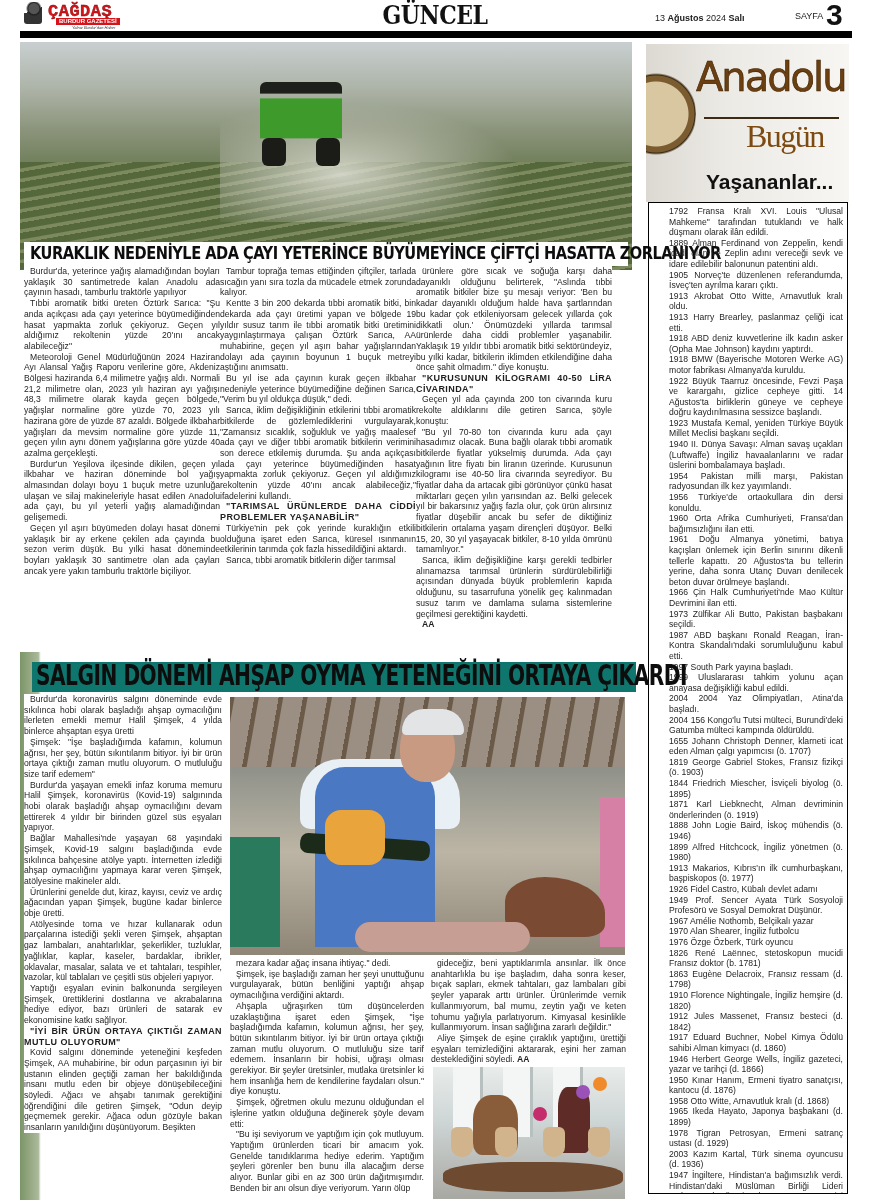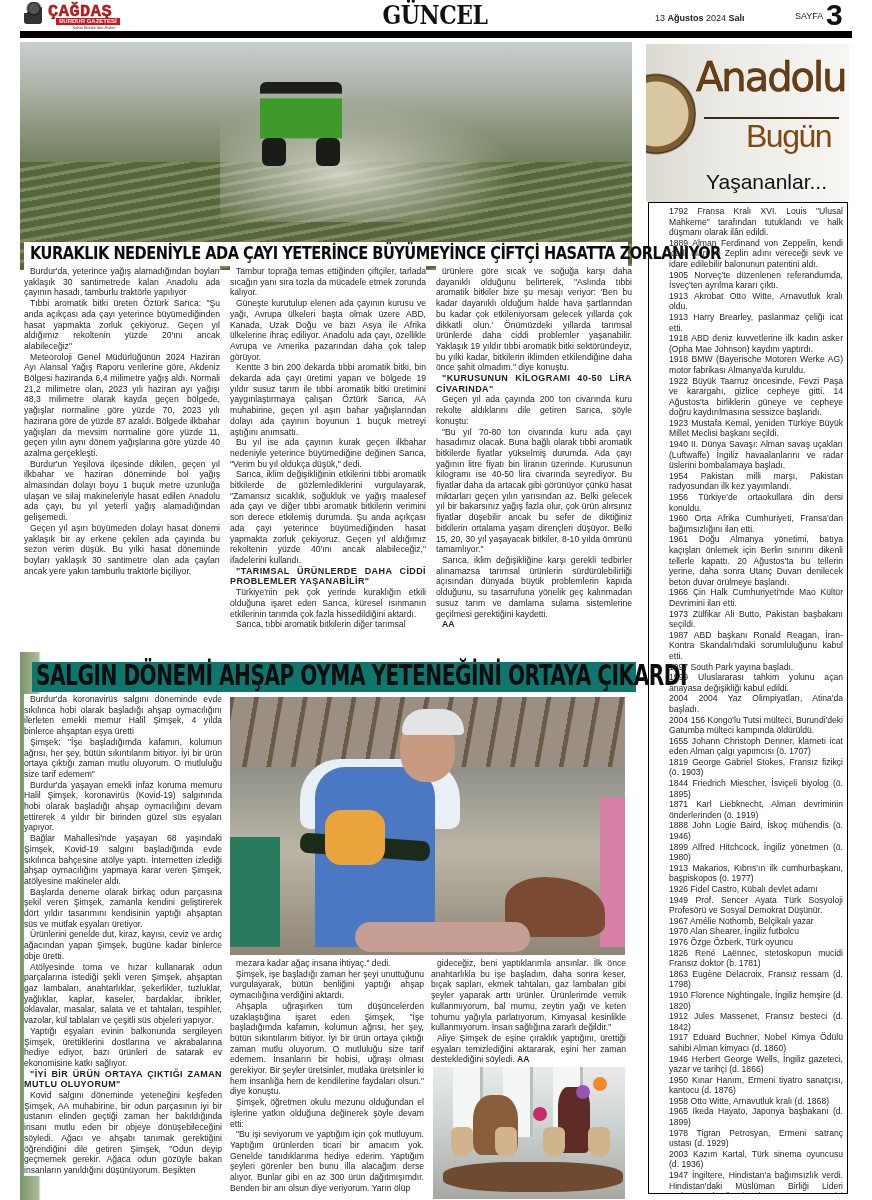--- a/index.html
+++ b/index.html
@@ -21,35 +21,35 @@
 .hero{position:absolute;left:20px;top:42px;width:612px;height:228px;overflow:hidden;background:linear-gradient(180deg,#c9cfd0 0%,#aab1a4 22%,#8c957c 38%,#6e7d58 55%,#5d6e48 75%,#6b7a54 100%)}
 .hero-dust{position:absolute;left:200px;top:60px;width:300px;height:120px;background:radial-gradient(ellipse at 40% 60%,rgba(225,225,215,.85),rgba(200,200,190,.4) 45%,transparent 70%)}
 .hero-tractor{position:absolute;left:240px;top:40px;width:82px;height:80px;background:linear-gradient(180deg,#1d1f1a 0 14%,transparent 15%),linear-gradient(180deg,transparent 20%,#3f9a2c 21% 70%,transparent 71%);border-radius:6px}
 .hero-wheel{position:absolute;bottom:-4px;width:24px;height:28px;background:#1b1b18;border-radius:6px}
 .hero-rows{position:absolute;left:0;top:120px;width:100%;height:110px;background:repeating-linear-gradient(170deg,#55683c 0 6px,#7c8a5e 7px 10px)}
 
 .head1{position:absolute;left:24px;top:242px;width:604px;height:24px;background:#fff;padding:1px 6px}
 .headline{font-family:"DejaVu Sans",sans-serif;font-weight:900;color:#0d0d0d;letter-spacing:-.6px;white-space:nowrap;transform-origin:left center}
 .head1 .headline{font-size:17px;transform:scaleX(.86) scaleY(1.05)}
 
-.cols{position:absolute;display:flex;gap:10px}
+.cols{position:absolute;display:flex;}
 .col{font-size:8.6px;line-height:10.7px;text-align:justify;color:#1f1f1f;background:#fff}
 .col p{text-indent:6px}
 .col .sub{font-weight:bold;font-size:9px;letter-spacing:.4px;text-indent:6px}
 .col .sig{font-weight:bold;text-indent:6px}
 
 .a1{left:24px;top:266px}
 .a1 .col{width:196px}
 
 .tb-box{position:absolute;left:646px;top:44px;width:203px;height:158px;overflow:hidden;background:linear-gradient(90deg,#dcd9d2 0%,#eceae5 40%,#f7f6f3 100%)}
 .tb-clock{position:absolute;left:-30px;top:20px;width:80px;height:100px;border-radius:50%;background:radial-gradient(circle,#d8c7a1 0 32px,#7b5c30 33px 38px,#3a2a14 39px,transparent 41px)}
 .tb-tarihte{position:absolute;left:50px;top:10px;font-family:"DejaVu Sans",sans-serif;font-size:40px;color:#6b3f0f;letter-spacing:-2px;-webkit-text-stroke:.6px #3d1f00}
 .tb-line{position:absolute;left:58px;top:73px;width:135px;height:1.5px;background:#3c2a12}
-.tb-bugun{position:absolute;left:100px;top:74px;font-family:Liberation Sans, sans-serif;font-size:32px;color:#7d4a12;letter-spacing:-1.5px}
-.tb-yas{position:absolute;left:60px;top:126px;font-size:21px;font-weight:normal;color:#111}
+.tb-bugun{position:absolute;left:100px;top:74px;font-family:Liberation Serif, serif;font-size:32px;color:#7d4a12;letter-spacing:-1.5px}
+.tb-yas{position:absolute;left:60px;top:126px;font-size:21px;font-weight:bold;color:#111}
 
 .tb-list{position:absolute;left:648px;top:202px;width:200px;height:992px;border:1.5px solid #000;padding:3px 4px 2px 20px;font-size:8.6px;line-height:10.6px;text-align:justify;color:#1f1f1f;overflow:hidden}
 .tb-list .sig{text-align:center;font-weight:bold;margin-top:1px}
 
 .photo2-bg{position:absolute;left:20px;top:652px;width:612px;height:548px;background:linear-gradient(90deg,#7c9568 0%,#aab99a 3%,#fff 3.4%)}
 .head2{position:absolute;left:32px;top:662px;width:604px;height:30px;background:#0f766e;padding:0 4px}
 .head2 .headline{font-size:24px;transform:scaleX(.84) scaleY(1.15)}
 
 .a2-left{position:absolute;left:24px;top:694px;width:198px}
 .a2-photo{position:absolute;left:230px;top:697px;width:395px;height:258px;overflow:hidden;background:linear-gradient(180deg,#5a5f5e 0%,#8c8f88 25%,#bcb5a5 60%,#8e8576 100%)}
@@ -111,21 +111,20 @@
 <div class="cols a1">
   <div class="col">
       <p>Burdur'da, yeterince yağış alamadığından boyları yaklaşık 30 santimetrede kalan Anadolu ada çayının hasadı, tamburlu traktörle yapılıyor</p>
       <p>Tıbbi aromatik bitki üreten Öztürk Sarıca: "Şu anda açıkçası ada çayı yeterince büyümediğinden hasat yapmakta zorluk çekiyoruz. Geçen yıl aldığımız rekoltenin yüzde 20'ını ancak alabileceğiz"</p>
       <p>Meteoroloji Genel Müdürlüğünün 2024 Haziran Ayı Alansal Yağış Raporu verilerine göre, Akdeniz Bölgesi haziranda 6,4 milimetre yağış aldı. Normali 21,2 milimetre olan, 2023 yılı haziran ayı yağışı 48,3 milimetre olarak kayda geçen bölgede, yağışlar normaline göre yüzde 70, 2023 yılı hazirana göre de yüzde 87 azaldı. Bölgede ilkbahar yağışları da mevsim normaline göre yüzde 11, geçen yılın aynı dönem yağışlarına göre yüzde 40 azalma gerçekleşti.</p>
       <p>Burdur'un Yeşilova ilçesinde dikilen, geçen yıl ilkbahar ve haziran döneminde bol yağış almasından dolayı boyu 1 buçuk metre uzunluğa ulaşan ve silaj makineleriyle hasat edilen Anadolu ada çayı, bu yıl yeterli yağış alamadığından gelişemedi.</p>
       <p>Geçen yıl aşırı büyümeden dolayı hasat dönemi yaklaşık bir ay erkene çekilen ada çayında bu sezon verim düşük. Bu yılki hasat döneminde boyları yaklaşık 30 santimetre olan ada çayları ancak yere yakın tamburlu traktörle biçiliyor.</p>
     </div>
   <div class="col">
       <p>Tambur toprağa temas ettiğinden çiftçiler, tarlada sıcağın yanı sıra tozla da mücadele etmek zorunda kalıyor.</p>
-      <p>Güneşte kurutulup elenen ada çayının kurusu ve yağı, Avrupa ülkeleri başta olmak üzere ABD, Kanada, Uzak Doğu ve bazı Asya ile Afrika ülkelerine ihraç ediliyor. Anadolu ada çayı, özellikle Avrupa ve Amerika pazarından daha çok talep görüyor.</p>
       <p>Kentte 3 bin 200 dekarda tıbbi aromatik bitki, bin dekarda ada çayı üretimi yapan ve bölgede 19 yıldır susuz tarım ile tıbbi aromatik bitki üretimini yaygınlaştırmaya çalışan Öztürk Sarıca, AA muhabirine, geçen yıl aşırı bahar yağışlarından dolayı ada çayının boyunun 1 buçuk metreyi aştığını anımsattı.</p>
       <p>Bu yıl ise ada çayının kurak geçen ilkbahar nedeniyle yeterince büyümediğine değinen Sarıca, "Verim bu yıl oldukça düşük," dedi.</p>
       <p>Sarıca, iklim değişikliğinin etkilerini tıbbi aromatik bitkilerde de gözlemlediklerini vurgulayarak, "Zamansız sıcaklık, soğukluk ve yağış maalesef ada çayı ve diğer tıbbi aromatik bitkilerin verimini son derece etkilemiş durumda. Şu anda açıkçası ada çayı yeterince büyümediğinden hasat yapmakta zorluk çekiyoruz. Geçen yıl aldığımız rekoltenin yüzde 40'ını ancak alabileceğiz," ifadelerini kullandı.</p>
       <p class="sub">"TARIMSAL ÜRÜNLERDE DAHA CİDDİ PROBLEMLER YAŞANABİLİR"</p>
       <p>Türkiye'nin pek çok yerinde kuraklığın etkili olduğuna işaret eden Sarıca, küresel ısınmanın etkilerinin tarımda çok fazla hissedildiğini aktardı.</p>
       <p>Sarıca, tıbbi aromatik bitkilerin diğer tarımsal</p>
     </div>
   <div class="col">
       <p>ürünlere göre sıcak ve soğuğa karşı daha dayanıklı olduğunu belirterek, "Aslında tıbbi aromatik bitkiler bize şu mesajı veriyor: 'Ben bu kadar dayanıklı olduğum halde hava şartlarından bu kadar çok etkileniyorsam gelecek yıllarda çok dikkatli olun.' Önümüzdeki yıllarda tarımsal ürünlerde daha ciddi problemler yaşanabilir. Yaklaşık 19 yıldır tıbbi aromatik bitki sektöründeyiz, bu yılki kadar, bitkilerin iklimden etkilendiğine daha önce şahit olmadım." diye konuştu.</p>
       <p class="sub">"KURUSUNUN KİLOGRAMI 40-50 LİRA CİVARINDA"</p>
@@ -201,21 +200,20 @@
 
 <div class="photo2-bg"></div>
 <div class="head2">
   <div class="headline">SALGIN DÖNEMİ AHŞAP OYMA YETENEĞİNİ ORTAYA ÇIKARDI</div>
 </div>
 <div class="col a2-left">
     <p>Burdur'da koronavirüs salgını döneminde evde sıkılınca hobi olarak başladığı ahşap oymacılığını ilerleten emekli memur Halil Şimşek, 4 yılda binlerce ahşaptan eşya üretti</p>
     <p>Şimşek: "İşe başladığımda kafamın, kolumun ağrısı, her şey, bütün sıkıntılarım bitiyor. İyi bir ürün ortaya çıktığı zaman mutlu oluyorum. O mutluluğu size tarif edemem"</p>
     <p>Burdur'da yaşayan emekli infaz koruma memuru Halil Şimşek, koronavirüs (Kovid-19) salgınında hobi olarak başladığı ahşap oymacılığını devam ettirerek 4 yıldır bir birinden güzel süs eşyaları yapıyor.</p>
     <p>Bağlar Mahallesi'nde yaşayan 68 yaşındaki Şimşek, Kovid-19 salgını başladığında evde sıkılınca bahçesine atölye yaptı. İnternetten izlediği ahşap oymacılığını yapmaya karar veren Şimşek, atölyesine makineler aldı.</p>
-    <p>Başlarda deneme olarak birkaç odun parçasına şekil veren Şimşek, zamanla kendini geliştirerek dört yıldır tasarımını kendisinin yaptığı ahşaptan süs ve mutfak eşyaları üretiyor.</p>
     <p>Ürünlerini genelde dut, kiraz, kayısı, ceviz ve ardıç ağacından yapan Şimşek, bugüne kadar binlerce obje üretti.</p>
     <p>Atölyesinde torna ve hızar kullanarak odun parçalarına istediği şekli veren Şimşek, ahşaptan gaz lambaları, anahtarlıklar, şekerlikler, tuzluklar, yağlıklar, kaplar, kaseler, bardaklar, ibrikler, oklavalar, masalar, salata ve et tahtaları, tespihler, vazolar, kül tablaları ve çeşitli süs objeleri yapıyor.</p>
     <p>Yaptığı eşyaları evinin balkonunda sergileyen Şimşek, ürettiklerini dostlarına ve akrabalarına hediye ediyor, bazı ürünleri de satarak ev ekonomisine katkı sağlıyor.</p>
     <p class="sub">"İYİ BİR ÜRÜN ORTAYA ÇIKTIĞI ZAMAN MUTLU OLUYORUM"</p>
     <p>Kovid salgını döneminde yeteneğini keşfeden Şimşek, AA muhabirine, bir odun parçasının iyi bir ustanın elinden geçtiği zaman her bakıldığında insanı mutlu eden bir objeye dönüşebileceğini söyledi. Ağacı ve ahşabı tanımak gerektiğini öğrendiğini dile getiren Şimşek, "Odun deyip geçmemek gerekir. Ağaca odun gözüyle bakan insanların yanıldığını düşünüyorum. Beşikten</p>
   </div>
 <div class="a2-photo">
   <div class="ph-roof"></div>
   <div class="ph-saw"></div>
   <div class="ph-pink"></div>

